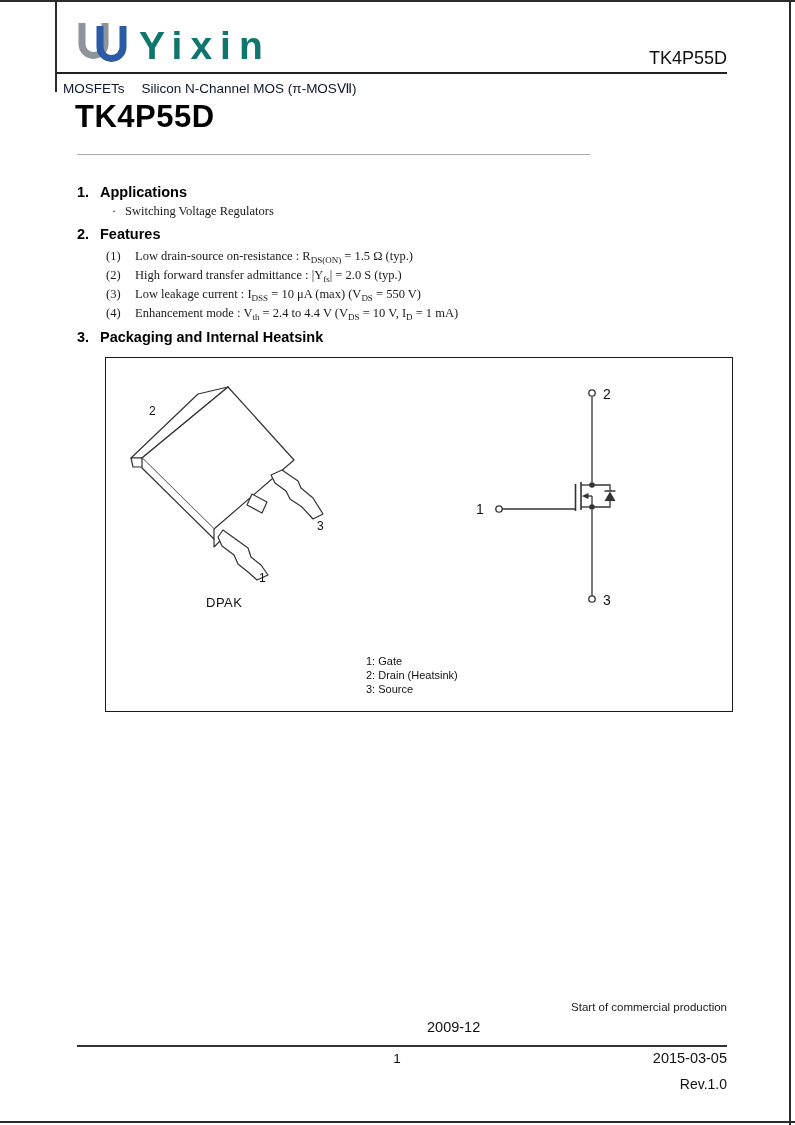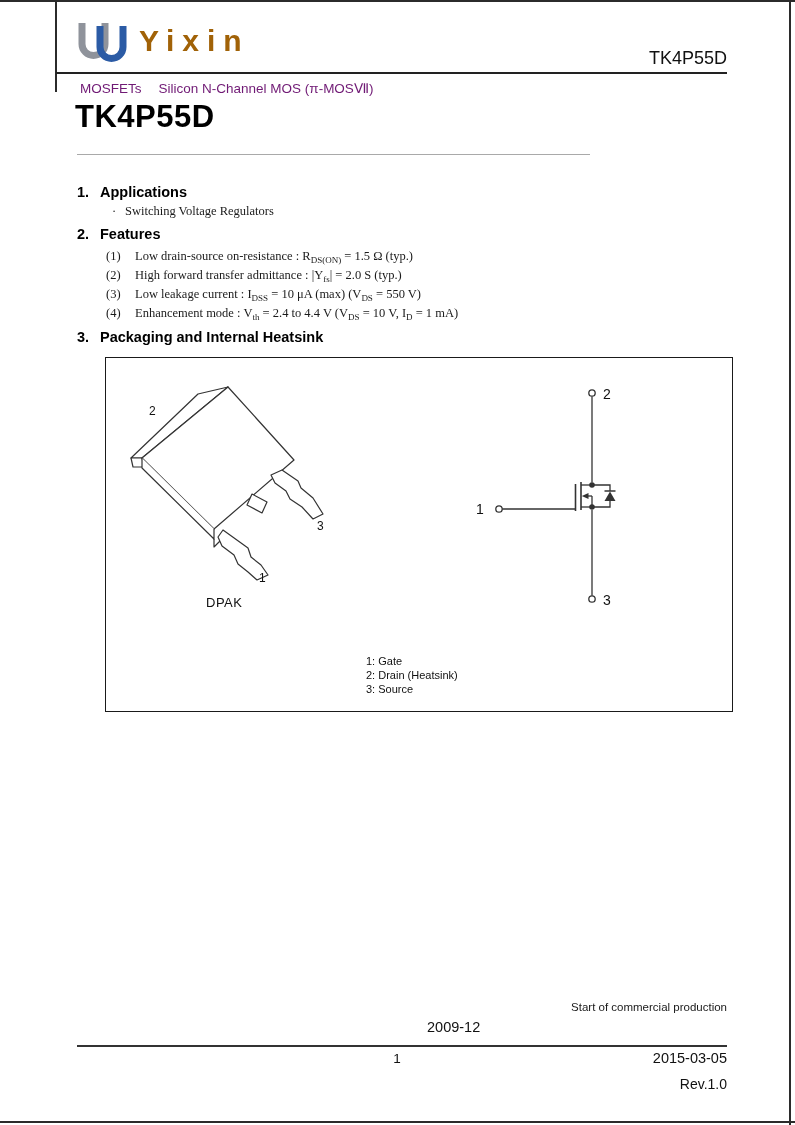--- a/index.html
+++ b/index.html
@@ -5,24 +5,24 @@
   html,body{margin:0;padding:0;background:#fff;}
   .page{position:relative;width:795px;height:1125px;background:#fff;overflow:hidden;
         font-family:"Liberation Sans",sans-serif;color:#111;}
   .abs{position:absolute;}
   
   .b-top{left:0;top:0;width:795px;height:2px;background:#2b2b2b;}
   .b-bottom{left:0;top:1121px;width:795px;height:2px;background:#2b2b2b;}
   .b-right{left:789px;top:0;width:2px;height:1125px;background:#2b2b2b;}
   .b-left-seg{left:55px;top:0;width:2px;height:92px;background:#2b2b2b;}
   
-  .brand-text{left:139px;top:24px;font-size:30px;font-weight:bold;letter-spacing:8px;color:#a16207;}
+  .brand-text{left:139px;top:24px;font-size:39px;font-weight:bold;letter-spacing:8px;color:#0f766e;}
   .part-header{left:450px;top:48px;width:277px;text-align:right;font-size:18px;color:#111;}
   .header-rule{left:56px;top:72px;width:671px;height:2px;background:#222;}
-  .subtitle{left:80px;top:80px;font-size:13.5px;color:#701a75;}
+  .subtitle{left:63px;top:80px;font-size:13.5px;color:#0f172a;}
   .subtitle .gap{display:inline-block;width:17px;}
   .big-title{left:75px;top:99px;font-size:31px;font-weight:bold;letter-spacing:0.5px;color:#000;}
   .title-rule{left:77px;top:154px;width:513px;height:1px;background:#a9a9a9;}
   
   .sec-head{display:flex;font-size:14.5px;font-weight:bold;color:#000;}
   .sec-head .num{width:23px;}
   .sec1{left:77px;top:184px;}
   .sec2{left:77px;top:226px;}
   .sec3{left:77px;top:329px;}
   .serif{font-family:"Liberation Serif",serif;}

